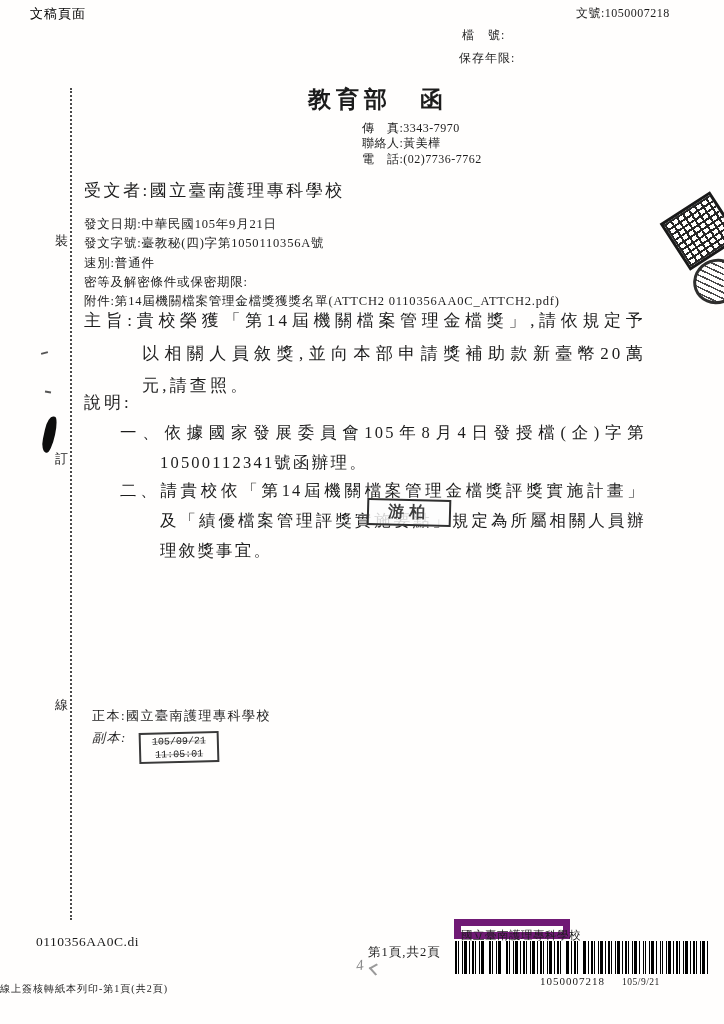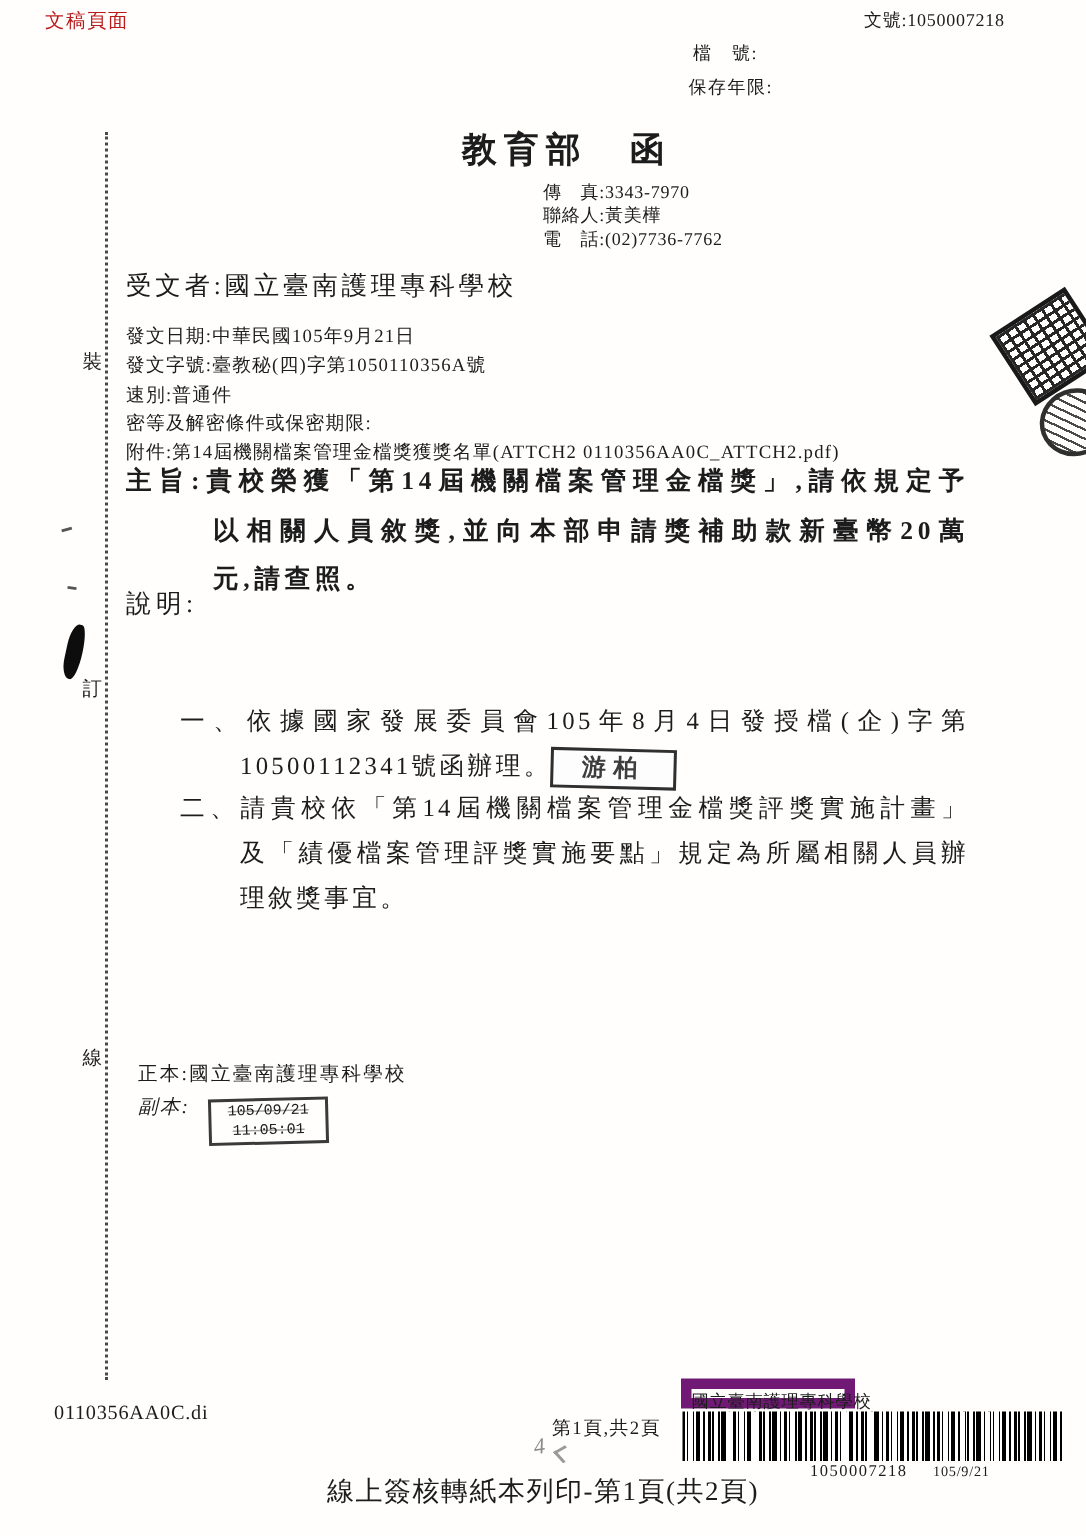--- a/index.html
+++ b/index.html
@@ -5,40 +5,40 @@
   * { margin:0; padding:0; box-sizing:border-box; }
   html,body { background:#e8e8e8; }
   .page {
     position:relative; width:724px; height:1024px; margin:0 auto;
     background:#fffefd; overflow:hidden; color:#1c1c1c;
     font-family:"Liberation Serif","DejaVu Serif",serif;
   }
   .abs { position:absolute; white-space:nowrap; }
 
   
-  .draft-label { left:30px; top:5px; font-size:13px; letter-spacing:1px; color:#b91c1c; }
+  .draft-label { left:30px; top:5px; font-size:13px; letter-spacing:1px; color:#000000; }
   .doc-number  { left:576px; top:5px; font-size:12px; letter-spacing:.5px; }
   .file-no     { left:462px; top:27px; font-size:12px; letter-spacing:1px; }
   .retention   { left:459px; top:50px; font-size:12px; letter-spacing:1px; }
 
   
   .title { left:308px; top:84px; font-size:23px; letter-spacing:5px; font-weight:600; }
   .agency-info { position:absolute; left:362px; top:121px; font-size:12px; }
   .agency-info .line { height:15.4px; line-height:15.4px; letter-spacing:.5px; }
   .recipient { left:84px; top:179px; font-size:17px; letter-spacing:2.5px; }
 
   
   .meta { position:absolute; left:84px; top:215px; font-size:12.5px; }
   .meta .line { height:19.3px; line-height:19.3px; letter-spacing:.8px; }
 
   
-  .subject { position:absolute; left:84px; top:305px; width:562px; font-size:17px;font-weight:bold; }
+  .subject { position:absolute; left:84px; top:305px; width:562px; font-size:17px; }
   .subject .line { height:32.5px; line-height:32.5px; letter-spacing:3.2px; }
   .expl-label { left:84px; top:391px; font-size:17px; letter-spacing:3px; }
-  .item { position:absolute; left:120px; width:526px; font-size:16.5px;margin-top:48px; }
+  .item { position:absolute; left:120px; width:526px; font-size:16.5px; }
   .item .line { height:30px; line-height:30px; letter-spacing:2.2px; }
   .item1 { top:418px; } .item2 { top:476px; } .item3 { top:562px; }
   .hang .line:not(:first-child) { padding-left:58px; }
   .hang2 .line:not(:first-child) { padding-left:40px; }
   .jl .line { text-align:justify; text-align-last:justify; }
   .jl .line:last-child { text-align-last:left; }
 
   
   .original-copy { left:92px; top:707px; font-size:13px; letter-spacing:1.5px; }
   .cc-copy { left:92px; top:729px; font-size:13px; letter-spacing:1.5px;font-style:italic; }
@@ -94,21 +94,21 @@
   .barcode-label-box { left:454px; top:919px; width:116px; height:20px; border:7px solid #701a75;
     font-size:11.5px; line-height:18px; text-align:center; letter-spacing:.5px; }
   .barcode {
     position:absolute; left:455px; top:941px; width:253px; height:33px; background-color:#fff;
     background:
       repeating-linear-gradient(90deg,transparent 0 29px,#fff 29px 32px,transparent 32px 47px,#fff 47px 49px,transparent 49px 63px,#fff 63px 64px,transparent 64px 78px),
       repeating-linear-gradient(90deg,#000 0 2px,#fff 2px 3px,#000 3px 4px,#fff 4px 7px,#000 7px 8px,#fff 8px 9px,#000 9px 12px,#fff 12px 14px,#000 14px 15px,#fff 15px 17px);
   }
   .barcode-number { left:540px; top:975px; font-size:11px; letter-spacing:1px;font-family:Liberation Serif, serif; }
   .barcode-date { left:622px; top:977px; font-size:9.5px; letter-spacing:.5px; }
-  .print-note { left:0; right:0; top:982px; text-align:center; font-size:18px; letter-spacing:1px; position:absolute; }
+  .print-note { left:0; right:0; top:982px; font-size:10px; letter-spacing:1px; position:absolute; }
 </style>
 </head>
 <body>
 
 <div class="page">
 
   <div class="abs draft-label">文稿頁面</div>
   <div class="abs doc-number">文號:1050007218</div>
   <div class="abs file-no">檔　號:</div>
   <div class="abs retention">保存年限:</div>

